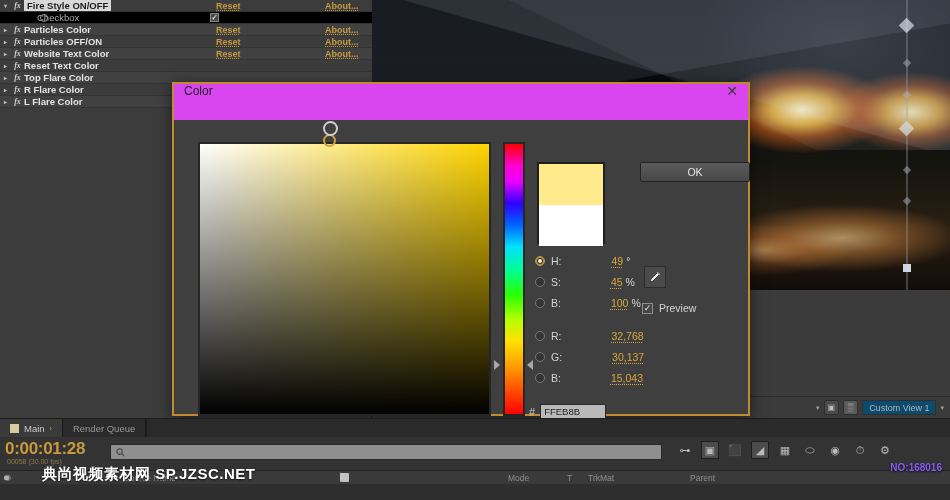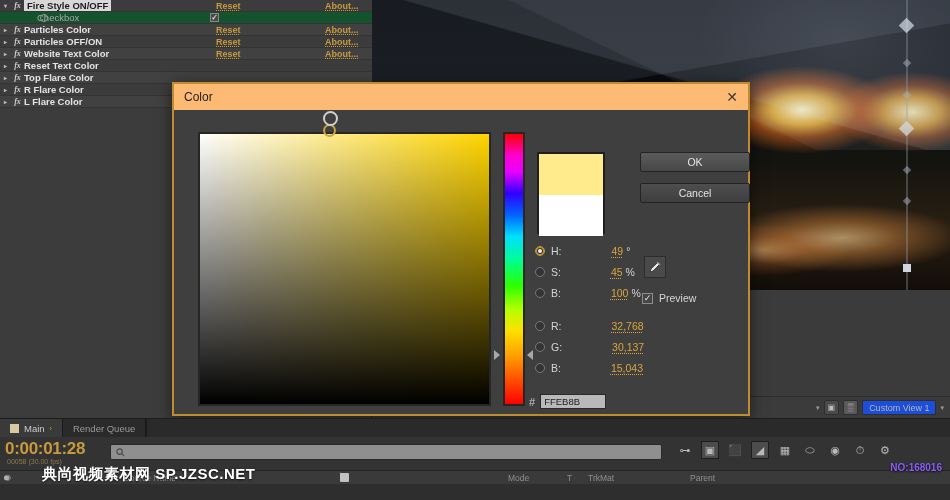--- a/index.html
+++ b/index.html
@@ -65,21 +65,21 @@
   }
   .fx-row {
     position: relative; height: 12px; width: 372px;
     display: flex; align-items: center;
     font-size: 9.5px; font-weight: bold;
     color: #e3e3e3;
     background: #3c3c3c;
     border-bottom: 1px solid #343434;
   }
   .fx-row.alt { background: #414141; }
-  .fx-row.sub { background: #14532d; }
+  .fx-row.sub { background: #000000; }
   .fx-disclose {
     width: 11px; text-align: center; font-size: 6px; color: #b6b6b6;
     flex: 0 0 11px;
   }
   .fx-icon {
     width: 13px; flex: 0 0 13px; text-align: center;
     font-style: italic; font-weight: bold; font-size: 8px;
     color: #cfcfcf;
     font-family: "Liberation Serif", serif;
   }
@@ -109,22 +109,22 @@
   }
 
   
   .dialog {
     position: absolute; left: 172px; top: 82px; width: 578px; height: 334px;
     background: #3f3f3f;
     border: 2px solid #c08b2e;
     box-shadow: 0 3px 14px rgba(0,0,0,.55);
   }
   .dialog-title {
-    height: 26px; background: #fdba74;
-    display: flex; align-items: center; justify-content: space-between;
+    height: 36px; background: #d946ef;
+    display: flex; justify-content: space-between;
     padding: 0 8px 0 10px;
   }
   .dialog-title-text { font-size: 12px; color: #1f1f1f; }
   .dialog-close {
     font-size: 14px; color: #3a3a3a; width: 16px; text-align: center;
     cursor: pointer; line-height: 1;
   }
   .dialog-body { position: relative; height: 244px; }
 
   
@@ -248,21 +248,21 @@
   }
   .vb-btn {
     height: 15px; min-width: 15px; background: #4a4a4a;
     border: 1px solid #2e2e2e; border-radius: 2px;
     color: #bcbcbc; font-size: 8px;
     display: flex; align-items: center; justify-content: center;
     padding: 0 3px;
   }
   .vb-btn.active { background: #5a5a5a; }
   .vb-label {
-    height: 15px; background: #1d4ed8; border: 1px solid #2e2e2e;
+    height: 15px; background: #0c4a6e; border: 1px solid #2e2e2e;
     color: #b4b4b4; font-size: 9px; padding: 0 6px;
     display: flex; align-items: center;
   }
   .vb-caret { color: #9d9d9d; font-size: 7px; }
 
   
   .timeline {
     position: absolute; left: 0; top: 418px; width: 950px; height: 82px;
     background: #2e2e2e; border-top: 1px solid #1d1d1d;
   }
@@ -453,21 +453,20 @@
       <div class="hue-strip"></div>
       <div class="hue-arrow left"></div>
       <div class="hue-arrow right"></div>
 
       <div class="swatch">
         <div class="swatch-new"></div>
         <div class="swatch-old"></div>
       </div>
 
       <div class="btn btn-ok">OK</div>
-      <div class="btn btn-cancel">Cancel</div>
 
       <div class="eyedropper">
         <svg width="14" height="14" viewBox="0 0 14 14" aria-hidden="true">
           <path d="M2 12 L5 11 L11.5 4.5 L9.5 2.5 L3 9 Z" fill="#e8e8e8" stroke="#1c1c1c" stroke-width=".7"></path>
           <path d="M9.2 2.2 L11.8 4.8" stroke="#9a9a9a" stroke-width="1.6"></path>
         </svg>
       </div>
 
       <div class="preview-row">
         <span class="cb">✓</span>

